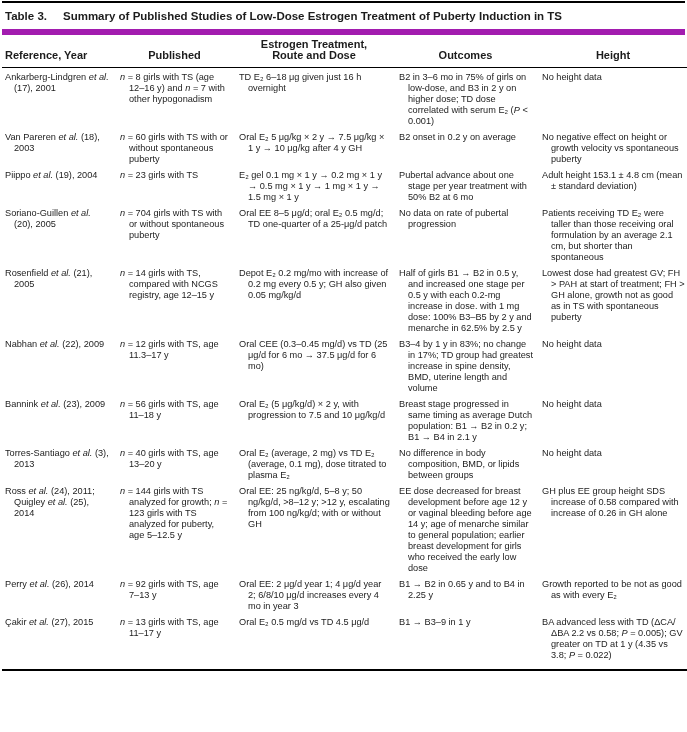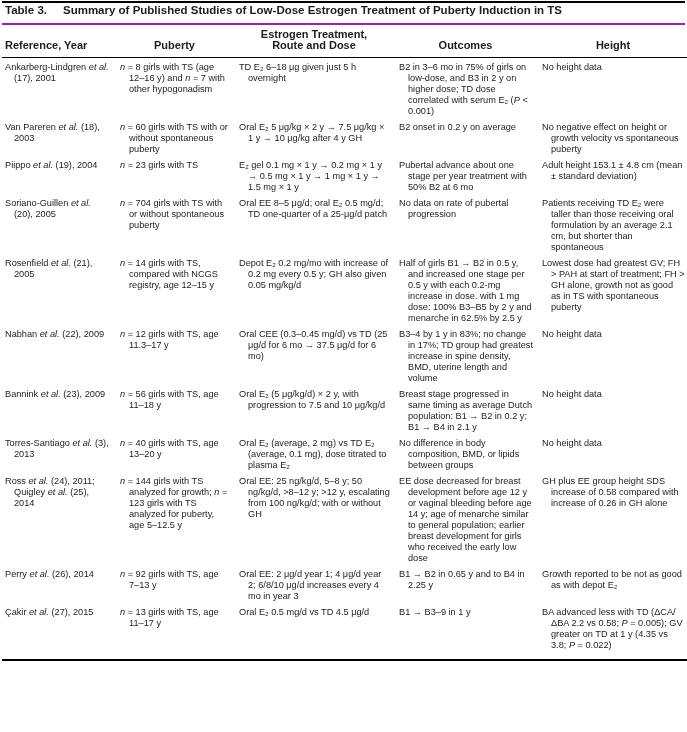--- a/index.html
+++ b/index.html
@@ -13,22 +13,22 @@
     color: #1c1c1c;
     -webkit-font-smoothing: antialiased;
   }
   .page {
     width: 683px;
     margin: 0 auto;
     padding-top: 1px;
   }
   .title-bar {
     border-top: 2px solid #000;
-    border-bottom: 2px solid #a21caf;
-    padding: 0 2px 6px 3px;
+    border-bottom: 6px solid #a21caf;
+    padding: 6px 2px 6px 3px;
     font-size: 11.5px;
     font-weight: bold;
     line-height: 14px;
   }
   .title-label { margin-right: 16px; }
   table {
     width: 100%;
     border-collapse: collapse;
     table-layout: fixed;
   }
@@ -74,37 +74,37 @@
     <colgroup>
       <col style="width:113px">
       <col style="width:119px">
       <col style="width:160px">
       <col style="width:143px">
       <col style="width:152px">
     </colgroup>
     <thead>
       <tr>
         <th>Reference, Year</th>
-        <th>Puberty</th>
+        <th>Published</th>
         <th>Estrogen Treatment,
 Route and Dose</th>
         <th>Outcomes</th>
         <th>Height</th>
       </tr>
     </thead>
     <tbody id="rows">
         <tr>
           <td>
             <div class="hang">Ankarberg-Lindgren <i>et al.</i> (17), 2001</div>
           </td>
           <td>
             <div class="hang"><i>n</i> = 8 girls with TS (age 12–16 y) and <i>n</i> = 7 with other hypogonadism</div>
           </td>
           <td>
-            <div class="hang">TD E₂ 6–18 μg given just 5 h overnight</div>
+            <div class="hang">TD E₂ 6–18 μg given just 16 h overnight</div>
           </td>
           <td>
             <div class="hang">B2 in 3–6 mo in 75% of girls on low-dose, and B3 in 2 y on higher dose; TD dose correlated with serum E₂ (<i>P</i> &lt; 0.001)</div>
           </td>
           <td>
             <div class="hang">No height data</div>
           </td>
         </tr>
         <tr>
           <td>
@@ -249,21 +249,21 @@
           <td>
             <div class="hang"><i>n</i> = 92 girls with TS, age 7–13 y</div>
           </td>
           <td>
             <div class="hang">Oral EE: 2 μg/d year 1; 4 μg/d year 2; 6/8/10 μg/d increases every 4 mo in year 3</div>
           </td>
           <td>
             <div class="hang">B1 → B2 in 0.65 y and to B4 in 2.25 y</div>
           </td>
           <td>
-            <div class="hang">Growth reported to be not as good as with depot E₂</div>
+            <div class="hang">Growth reported to be not as good as with every E₂</div>
           </td>
         </tr>
         <tr>
           <td>
             <div class="hang">Çakir <i>et al.</i> (27), 2015</div>
           </td>
           <td>
             <div class="hang"><i>n</i> = 13 girls with TS, age 11–17 y</div>
           </td>
           <td>

